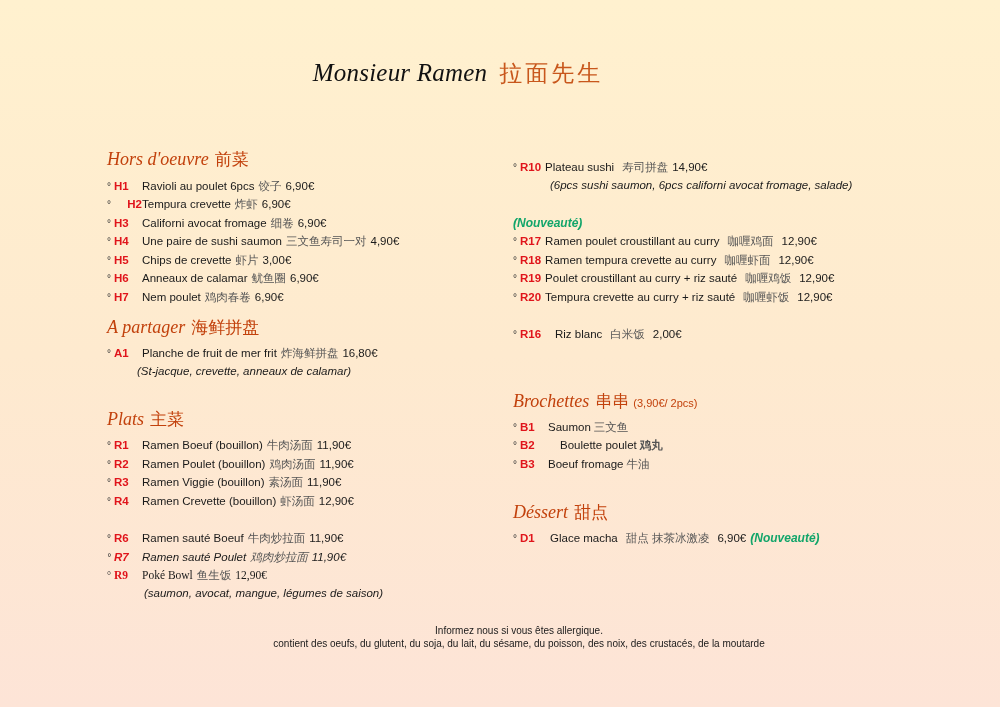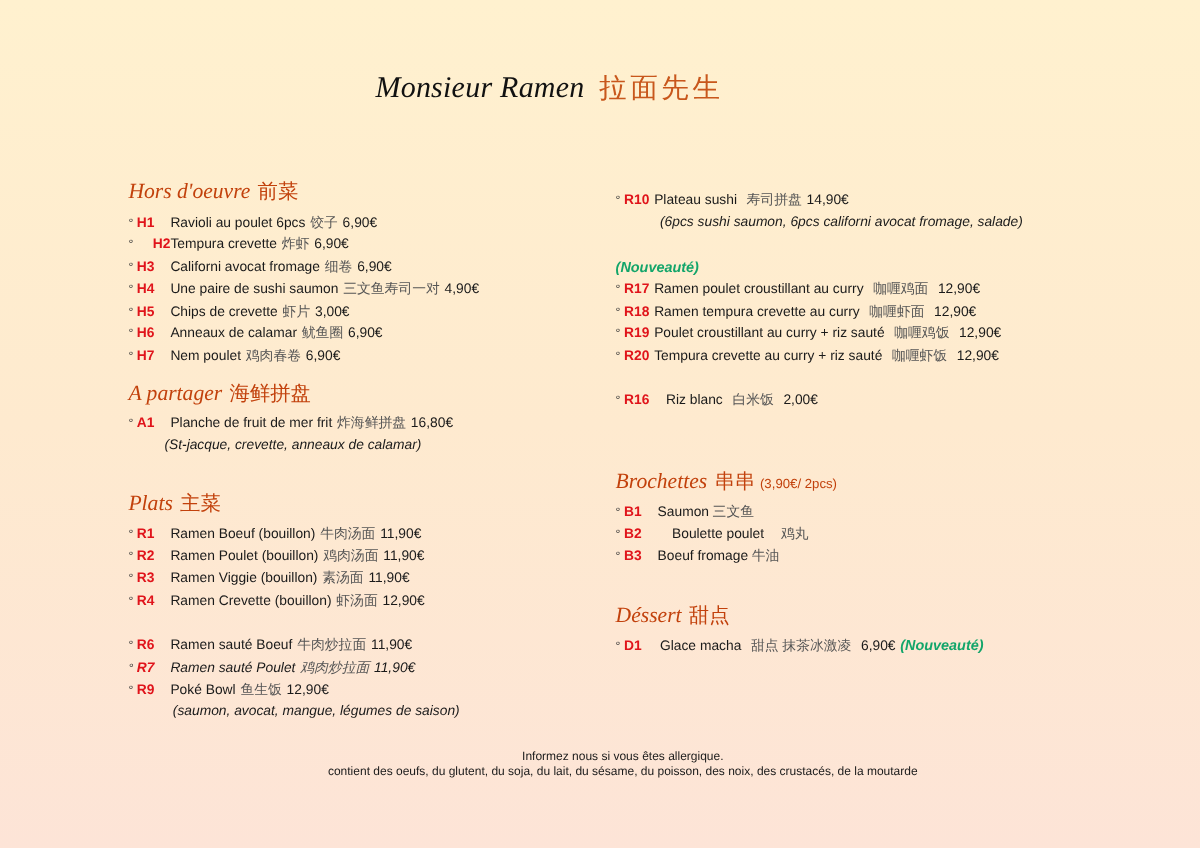--- a/index.html
+++ b/index.html
@@ -72,41 +72,41 @@
   <div class="section-title" style="top:408px;">
     <span>Plats</span><span class="cn">主菜</span>
   </div>
   <div class="item" style="top:438px;"><span class="bullet">°</span><span class="code">R1</span><span class="name">Ramen Boeuf (bouillon)</span><span class="cn">牛肉汤面</span><span class="price">11,90€</span></div>
   <div class="item" style="top:457px;"><span class="bullet">°</span><span class="code">R2</span><span class="name">Ramen Poulet (bouillon)</span><span class="cn">鸡肉汤面</span><span class="price">11,90€</span></div>
   <div class="item" style="top:475px;"><span class="bullet">°</span><span class="code">R3</span><span class="name">Ramen Viggie (bouillon)</span><span class="cn">素汤面</span><span class="price">11,90€</span></div>
   <div class="item" style="top:494px;"><span class="bullet">°</span><span class="code">R4</span><span class="name">Ramen Crevette (bouillon)</span><span class="cn">虾汤面</span><span class="price">12,90€</span></div>
 
   <div class="item" style="top:531px;"><span class="bullet">°</span><span class="code">R6</span><span class="name">Ramen sauté Boeuf</span><span class="cn">牛肉炒拉面</span><span class="price">11,90€</span></div>
   <div class="item" style="top:550px;font-style:italic;"><span class="bullet">°</span><span class="code">R7</span><span class="name">Ramen sauté Poulet</span><span class="cn">鸡肉炒拉面</span><span class="price">11,90€</span></div>
-  <div class="item" style="top:568px;"><span class="bullet">°</span><span class="code">R9</span><span class="name">Poké Bowl</span><span class="cn">鱼生饭</span><span class="price">12,90€</span></div>
+  <div class="item" style="top:568px;font-family:Liberation Serif, serif;"><span class="bullet">°</span><span class="code">R9</span><span class="name">Poké Bowl</span><span class="cn">鱼生饭</span><span class="price">12,90€</span></div>
   <div class="sub" style="top:587px; left:37px;">(saumon, avocat, mangue, légumes de saison)</div>
 </div>
 
 <div class="col col-right">
   <div class="item" style="top:160px;"><span class="bullet">°</span><span class="code" style="margin-right:4px;">R10</span><span class="name">Plateau sushi</span><span class="cn" style="margin-left:8px;">寿司拼盘</span><span class="price">14,90€</span></div>
   <div class="sub" style="top:179px; left:37px;">(6pcs sushi saumon, 6pcs californi avocat fromage, salade)</div>
 
   <div class="new-label new" style="top:216px;">(Nouveauté)</div>
   <div class="item" style="top:234px;"><span class="bullet">°</span><span class="code" style="margin-right:4px;">R17</span><span class="name">Ramen poulet croustillant au curry</span><span class="cn" style="margin-left:8px;">咖喱鸡面</span><span class="price" style="margin-left:8px;">12,90€</span></div>
   <div class="item" style="top:253px;"><span class="bullet">°</span><span class="code" style="margin-right:4px;">R18</span><span class="name">Ramen tempura crevette au curry</span><span class="cn" style="margin-left:8px;">咖喱虾面</span><span class="price" style="margin-left:8px;">12,90€</span></div>
   <div class="item" style="top:271px;"><span class="bullet">°</span><span class="code" style="margin-right:4px;">R19</span><span class="name">Poulet croustillant au curry + riz sauté</span><span class="cn" style="margin-left:8px;">咖喱鸡饭</span><span class="price" style="margin-left:8px;">12,90€</span></div>
   <div class="item" style="top:290px;"><span class="bullet">°</span><span class="code" style="margin-right:4px;">R20</span><span class="name">Tempura crevette au curry + riz sauté</span><span class="cn" style="margin-left:8px;">咖喱虾饭</span><span class="price" style="margin-left:8px;">12,90€</span></div>
 
   <div class="item" style="top:327px;"><span class="bullet">°</span><span class="code" style="width:35px;">R16</span><span class="name">Riz blanc</span><span class="cn" style="margin-left:8px;">白米饭</span><span class="price" style="margin-left:8px;">2,00€</span></div>
 
   <div class="section-title" style="top:390px;">
     <span>Brochettes</span><span class="cn">串串</span><span class="note">(3,90€/ 2pcs)</span>
   </div>
   <div class="item" style="top:420px;"><span class="bullet">°</span><span class="code" style="width:28px;">B1</span><span class="name">Saumon</span><span class="cn" style="margin-left:3px;">三文鱼</span></div>
-  <div class="item" style="top:438px;"><span class="bullet">°</span><span class="code" style="width:40px;">B2</span><span class="name">Boulette poulet</span><span class="cn" style="margin-left:14px;">鸡丸</span></div>
+  <div class="item" style="top:438px;"><span class="bullet">°</span><span class="code" style="width:40px;">B2</span><span class="name">Boulette poulet</span><span class="cn" style="margin-left:3px;font-weight:bold;">鸡丸</span></div>
   <div class="item" style="top:457px;"><span class="bullet">°</span><span class="code" style="width:28px;">B3</span><span class="name">Boeuf fromage</span><span class="cn" style="margin-left:3px;">牛油</span></div>
 
   <div class="section-title" style="top:501px;">
     <span>Déssert</span><span class="cn">甜点</span>
   </div>
   <div class="item" style="top:531px;"><span class="bullet">°</span><span class="code" style="width:30px;">D1</span><span class="name">Glace macha</span><span class="cn" style="margin-left:8px;">甜点  抹茶冰激凌</span><span class="price" style="margin-left:8px;">6,90€</span><span class="new" style="margin-left:4px; font-size:12px;">(Nouveauté)</span></div>
 </div>
 
 <div class="footer" style="top:624px;">
   <div>Informez nous si vous êtes allergique.</div>

